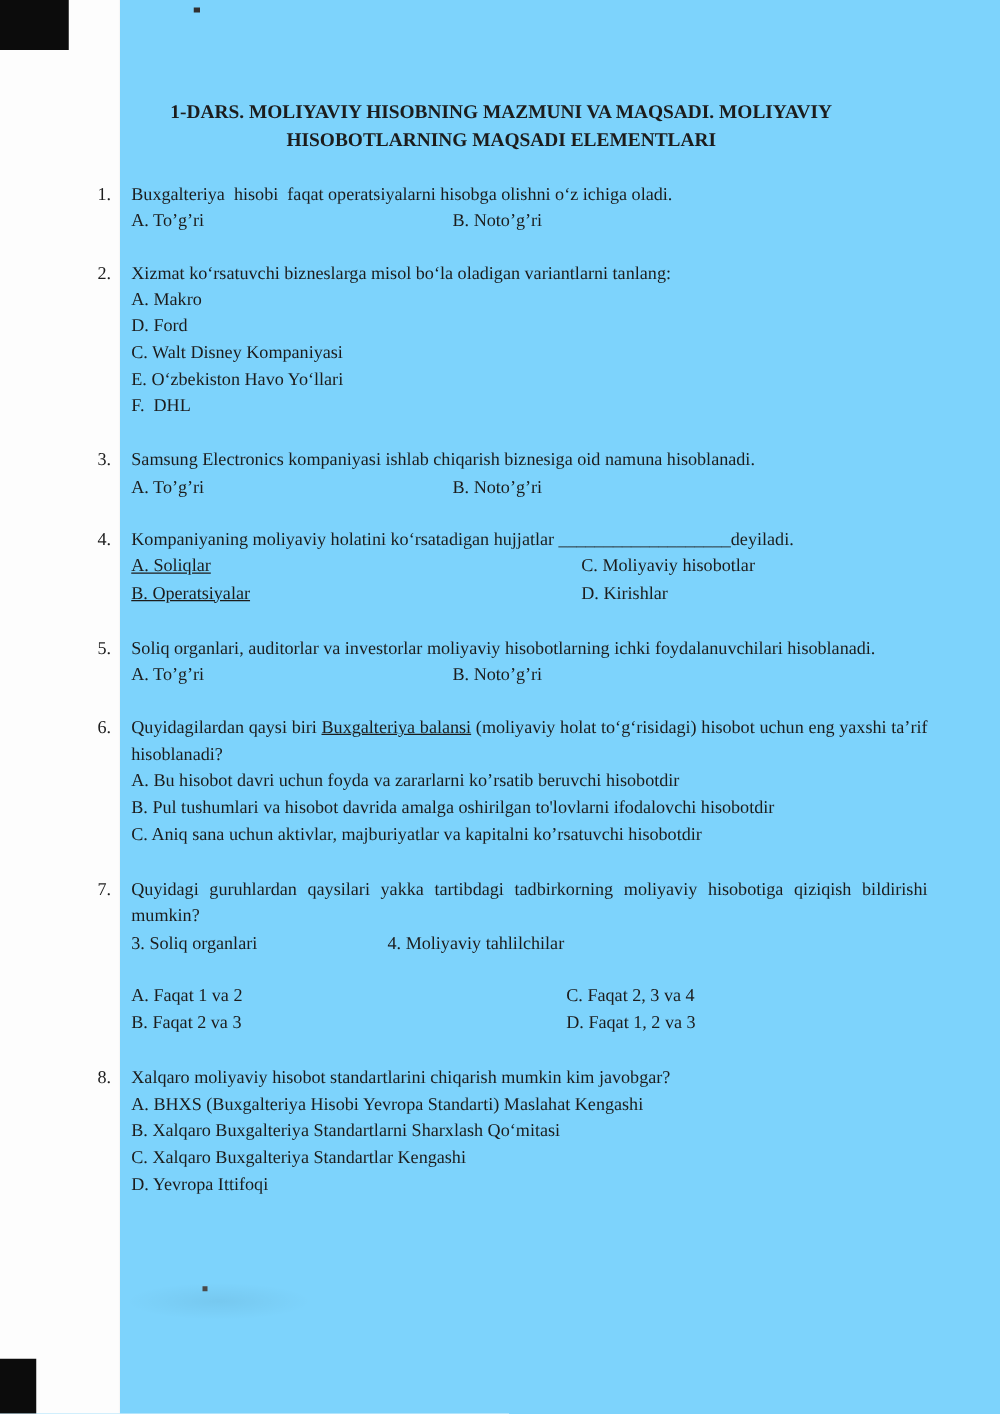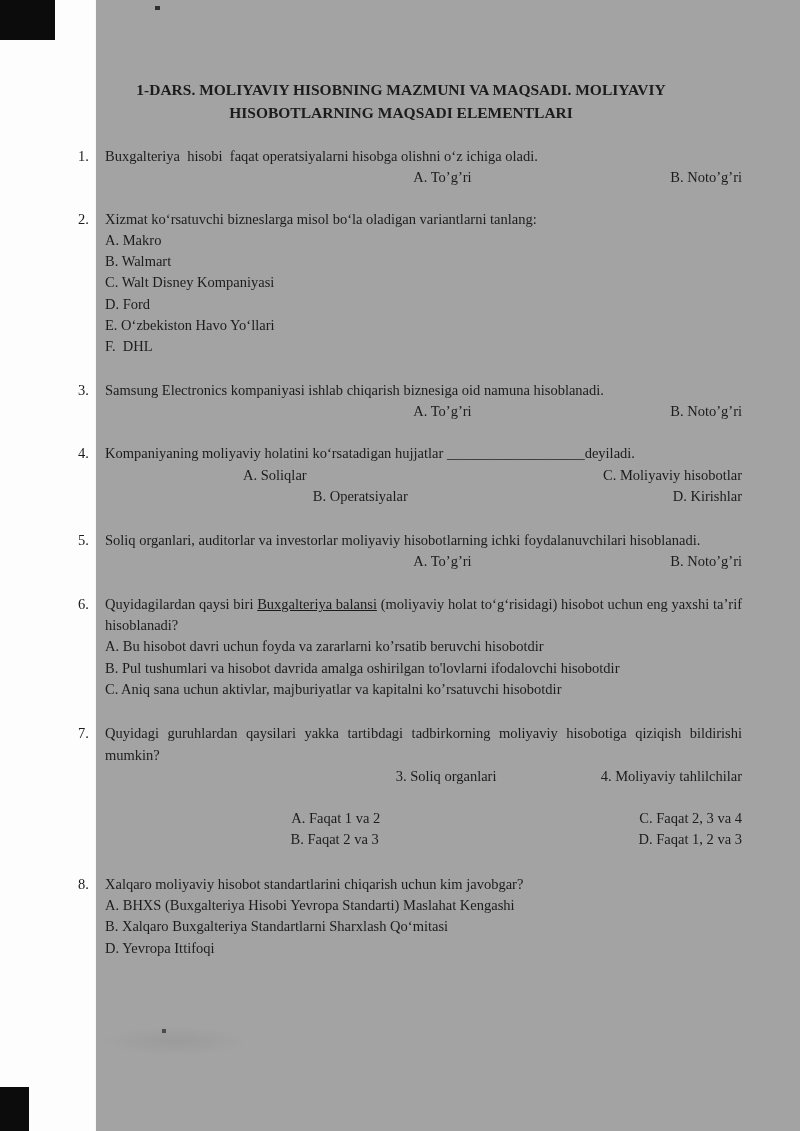--- a/index.html
+++ b/index.html
@@ -1,20 +1,20 @@
 <!DOCTYPE html>
 <html><head>
 <meta charset="utf-8">
 <style>
   html, body { margin: 0; padding: 0; background: #ffffff; }
   .page {
     position: relative;
     width: 800px;
     height: 1131px;
-    background: #a3a3a3;
+    background: #7dd3fc;
     overflow: hidden;
     font-family: "Liberation Serif", "DejaVu Serif", serif;
     font-size: 14.5px;
     line-height: 21.3px;
     color: #1c1c1c;
   }
   
   .left-band {
     position: absolute;
     left: 0; top: 0;
@@ -67,23 +67,23 @@
     padding-right: 18px;
     margin-top: 8px;
   }
 
   .question { display: flex; }
   .qnum { flex: 0 0 27px; width: 27px; }
   .qbody { flex: 1 1 auto; min-width: 0; }
   .stem-justify { text-align: justify; font-family: Liberation Serif, serif; }
   .u { text-decoration: underline; }
 
-  .opt-row { display: flex; justify-content: flex-end; }
+  .opt-row { display: flex; }
   .col-tf  { flex: 0 0 257px; }
-  .col-q4  { flex: 0 0 360px; }
+  .col-q4  { flex: 0 0 360px; text-decoration: underline; }
   .col-sub { flex: 0 0 205px; }
   .col-q7  { flex: 0 0 348px; }
   .gap-line { height: 21px; }
 
   .q1 { margin-top: 22px; }
   .q2 { margin-top: 20px; }
   .q3 { margin-top: 22px; }
   .q4 { margin-top: 21px; }
   .q5 { margin-top: 23px; }
   .q6 { margin-top: 21px; }
@@ -117,23 +117,22 @@
           <span>B. Noto’g’ri</span>
         </div>
       </div>
     </div>
 
     <div class="question q2">
       <span class="qnum">2.</span>
       <div class="qbody">
         <div class="stem">Xizmat koʻrsatuvchi bizneslarga misol boʻla oladigan variantlarni tanlang:</div>
         <div>A. Makro</div>
-        <div>B. Walmart</div>
+        <div>D. Ford</div>
         <div>C. Walt Disney Kompaniyasi</div>
-        <div>D. Ford</div>
         <div>E. Oʻzbekiston Havo Yoʻllari</div>
         <div>F.&nbsp; DHL</div>
       </div>
     </div>
 
     <div class="question q3">
       <span class="qnum">3.</span>
       <div class="qbody">
         <div class="stem">Samsung Electronics kompaniyasi ishlab chiqarish biznesiga oid namuna hisoblanadi.</div>
         <div class="opt-row">
@@ -195,21 +194,22 @@
         <div class="opt-row">
           <span class="col-q7">B. Faqat 2 va 3</span>
           <span>D. Faqat 1, 2 va 3</span>
         </div>
       </div>
     </div>
 
     <div class="question q8">
       <span class="qnum">8.</span>
       <div class="qbody">
-        <div class="stem">Xalqaro moliyaviy hisobot standartlarini chiqarish uchun kim javobgar?</div>
+        <div class="stem">Xalqaro moliyaviy hisobot standartlarini chiqarish mumkin kim javobgar?</div>
         <div>A. BHXS (Buxgalteriya Hisobi Yevropa Standarti) Maslahat Kengashi</div>
         <div>B. Xalqaro Buxgalteriya Standartlarni Sharxlash Qoʻmitasi</div>
+        <div>C. Xalqaro Buxgalteriya Standartlar Kengashi</div>
         <div>D. Yevropa Ittifoqi</div>
       </div>
     </div>
 
   </div>
 </div>
 
 </body></html>

